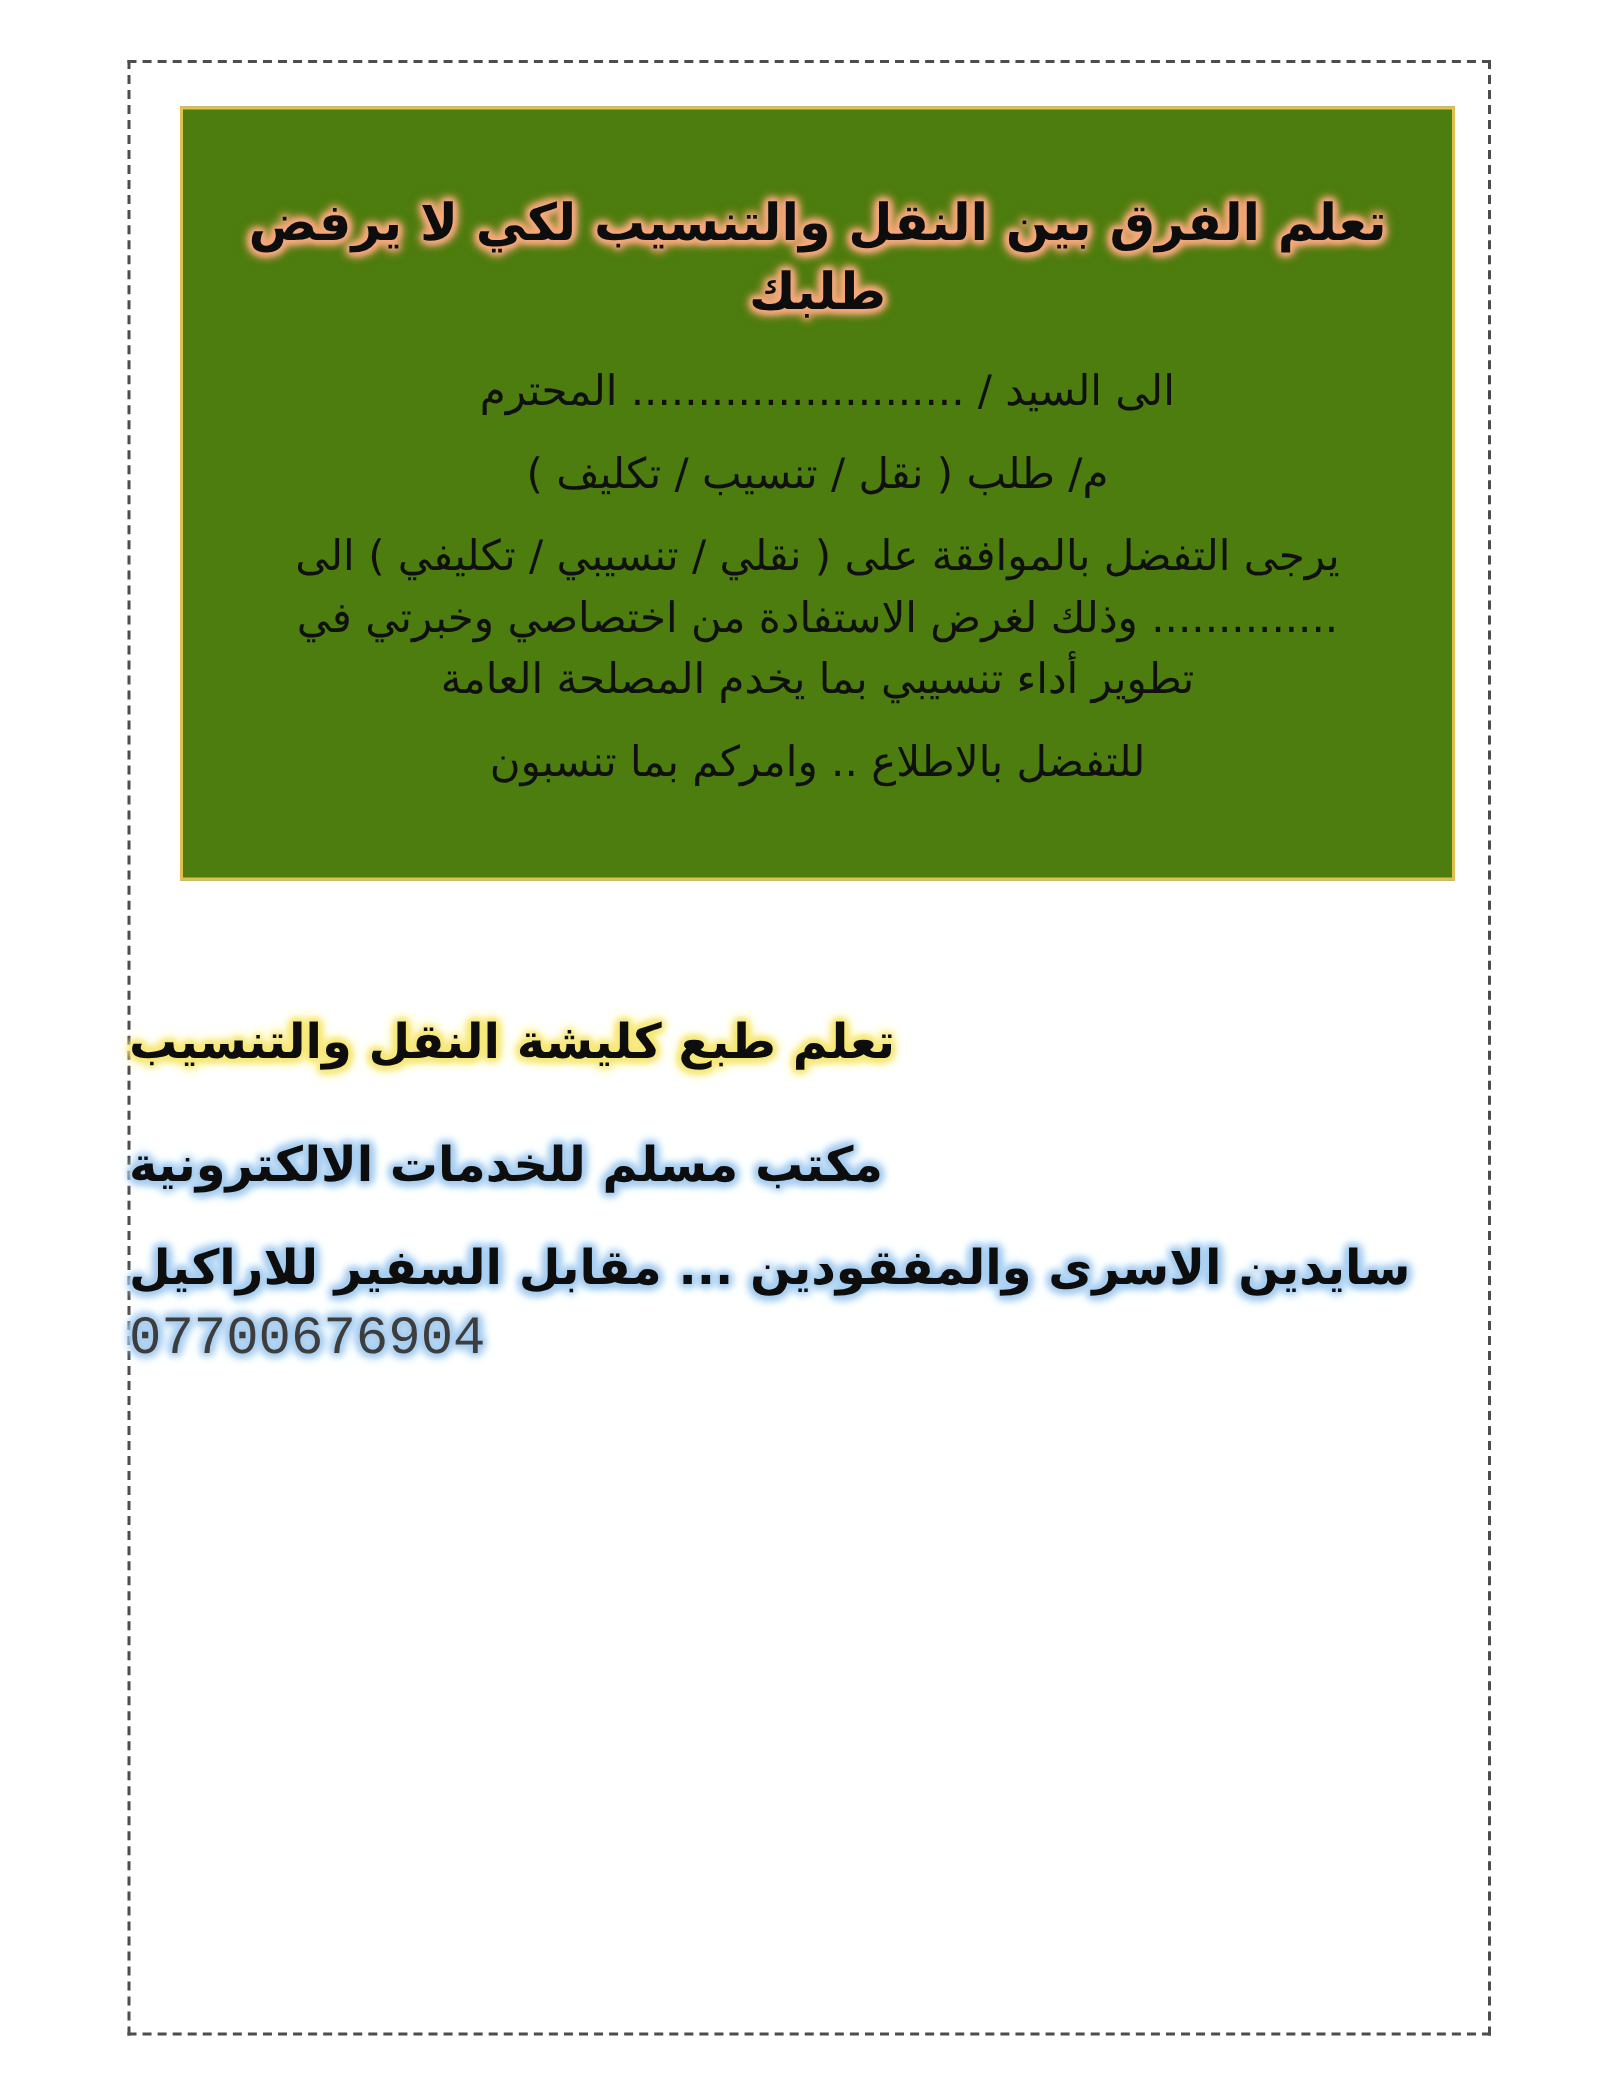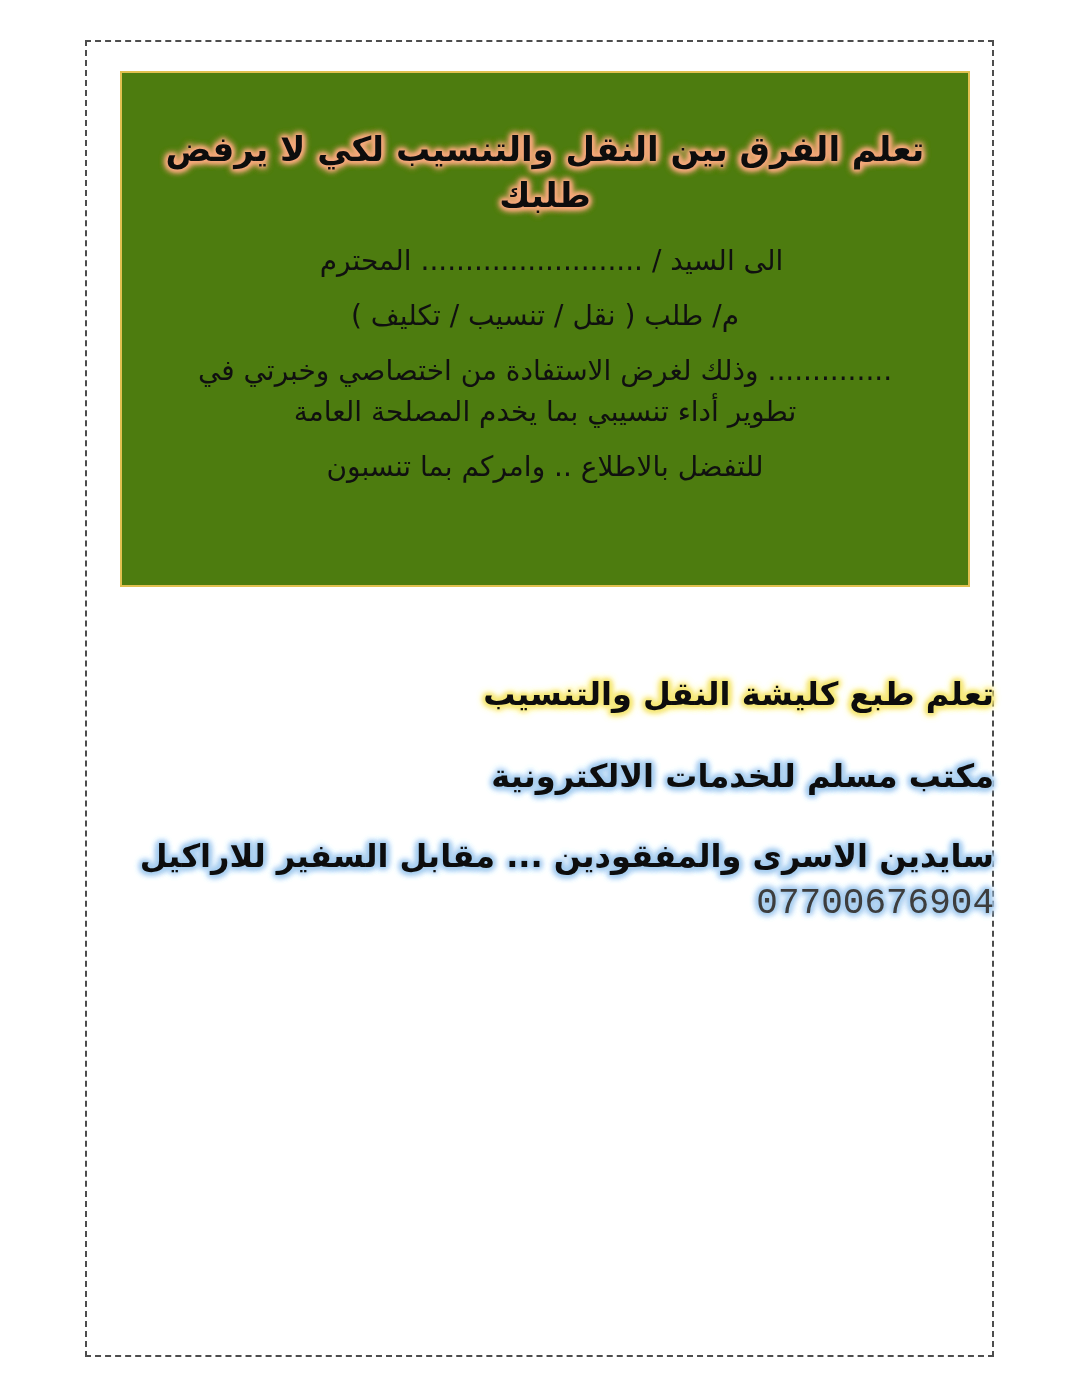--- a/index.html
+++ b/index.html
@@ -59,31 +59,31 @@
     margin-bottom: 13px;
   }
   .letter-line.first-after-title { margin-bottom: 13px; margin-left: 13px; }
   .letter-para { margin-bottom: 14px; }
   .letter-para .letter-line { line-height: 41px; margin-bottom: 0; }
   .footer {
     position: absolute;
     left: 86px;
     top: 587px;
     width: 908px;
-    text-align: right;
+    text-align: left;
     direction: rtl;
   }
   .ad-line {
     font-size: 32px;
     font-weight: bold;
     color: #0d0d0d;
     line-height: 48px;
   }
   .ad-promo { margin-top: 83px; margin-bottom: 34px; }
-  .ad-office { margin-bottom: 32px; }
+  .ad-office { margin-bottom: 21px; }
   .ad-address { }
   .glow-yellow {
     text-shadow:
       0 0 2px var(--glow_yellow, #f6e878),
       0 0 4px var(--glow_yellow, #f6e878),
       0 0 5px var(--glow_yellow, #f6e878),
       0 0 6px var(--glow_yellow, #f6e878),
       0 0 7px var(--glow_yellow, #f6e878),
       0 0 8px var(--glow_yellow, #f6e878),
       0 0 8px var(--glow_yellow, #f6e878),
@@ -116,20 +116,21 @@
   <div class="dashed-frame"></div>
 
   <div class="gold-box">
     <div class="letter-title">تعلم الفرق بين النقل والتنسيب لكي لا يرفض طلبك</div>
 
     <div class="letter-line first-after-title">الى السيد / ......................... المحترم</div>
 
     <div class="letter-line">م/ طلب ( نقل / تنسيب / تكليف )</div>
 
     <div class="letter-para">
+      <div class="letter-line">يرجى التفضل بالموافقة على ( نقلي / تنسيبي / تكليفي ) الى</div>
       <div class="letter-line">.............. وذلك لغرض الاستفادة من اختصاصي وخبرتي في</div>
       <div class="letter-line">تطوير أداء تنسيبي بما يخدم المصلحة العامة</div>
     </div>
 
     <div class="letter-line">للتفضل بالاطلاع .. وامركم بما تنسبون</div>
 
   </div>
 
   <div class="footer">
     <div class="ad-line ad-promo glow-yellow">تعلم طبع كليشة النقل والتنسيب</div>

